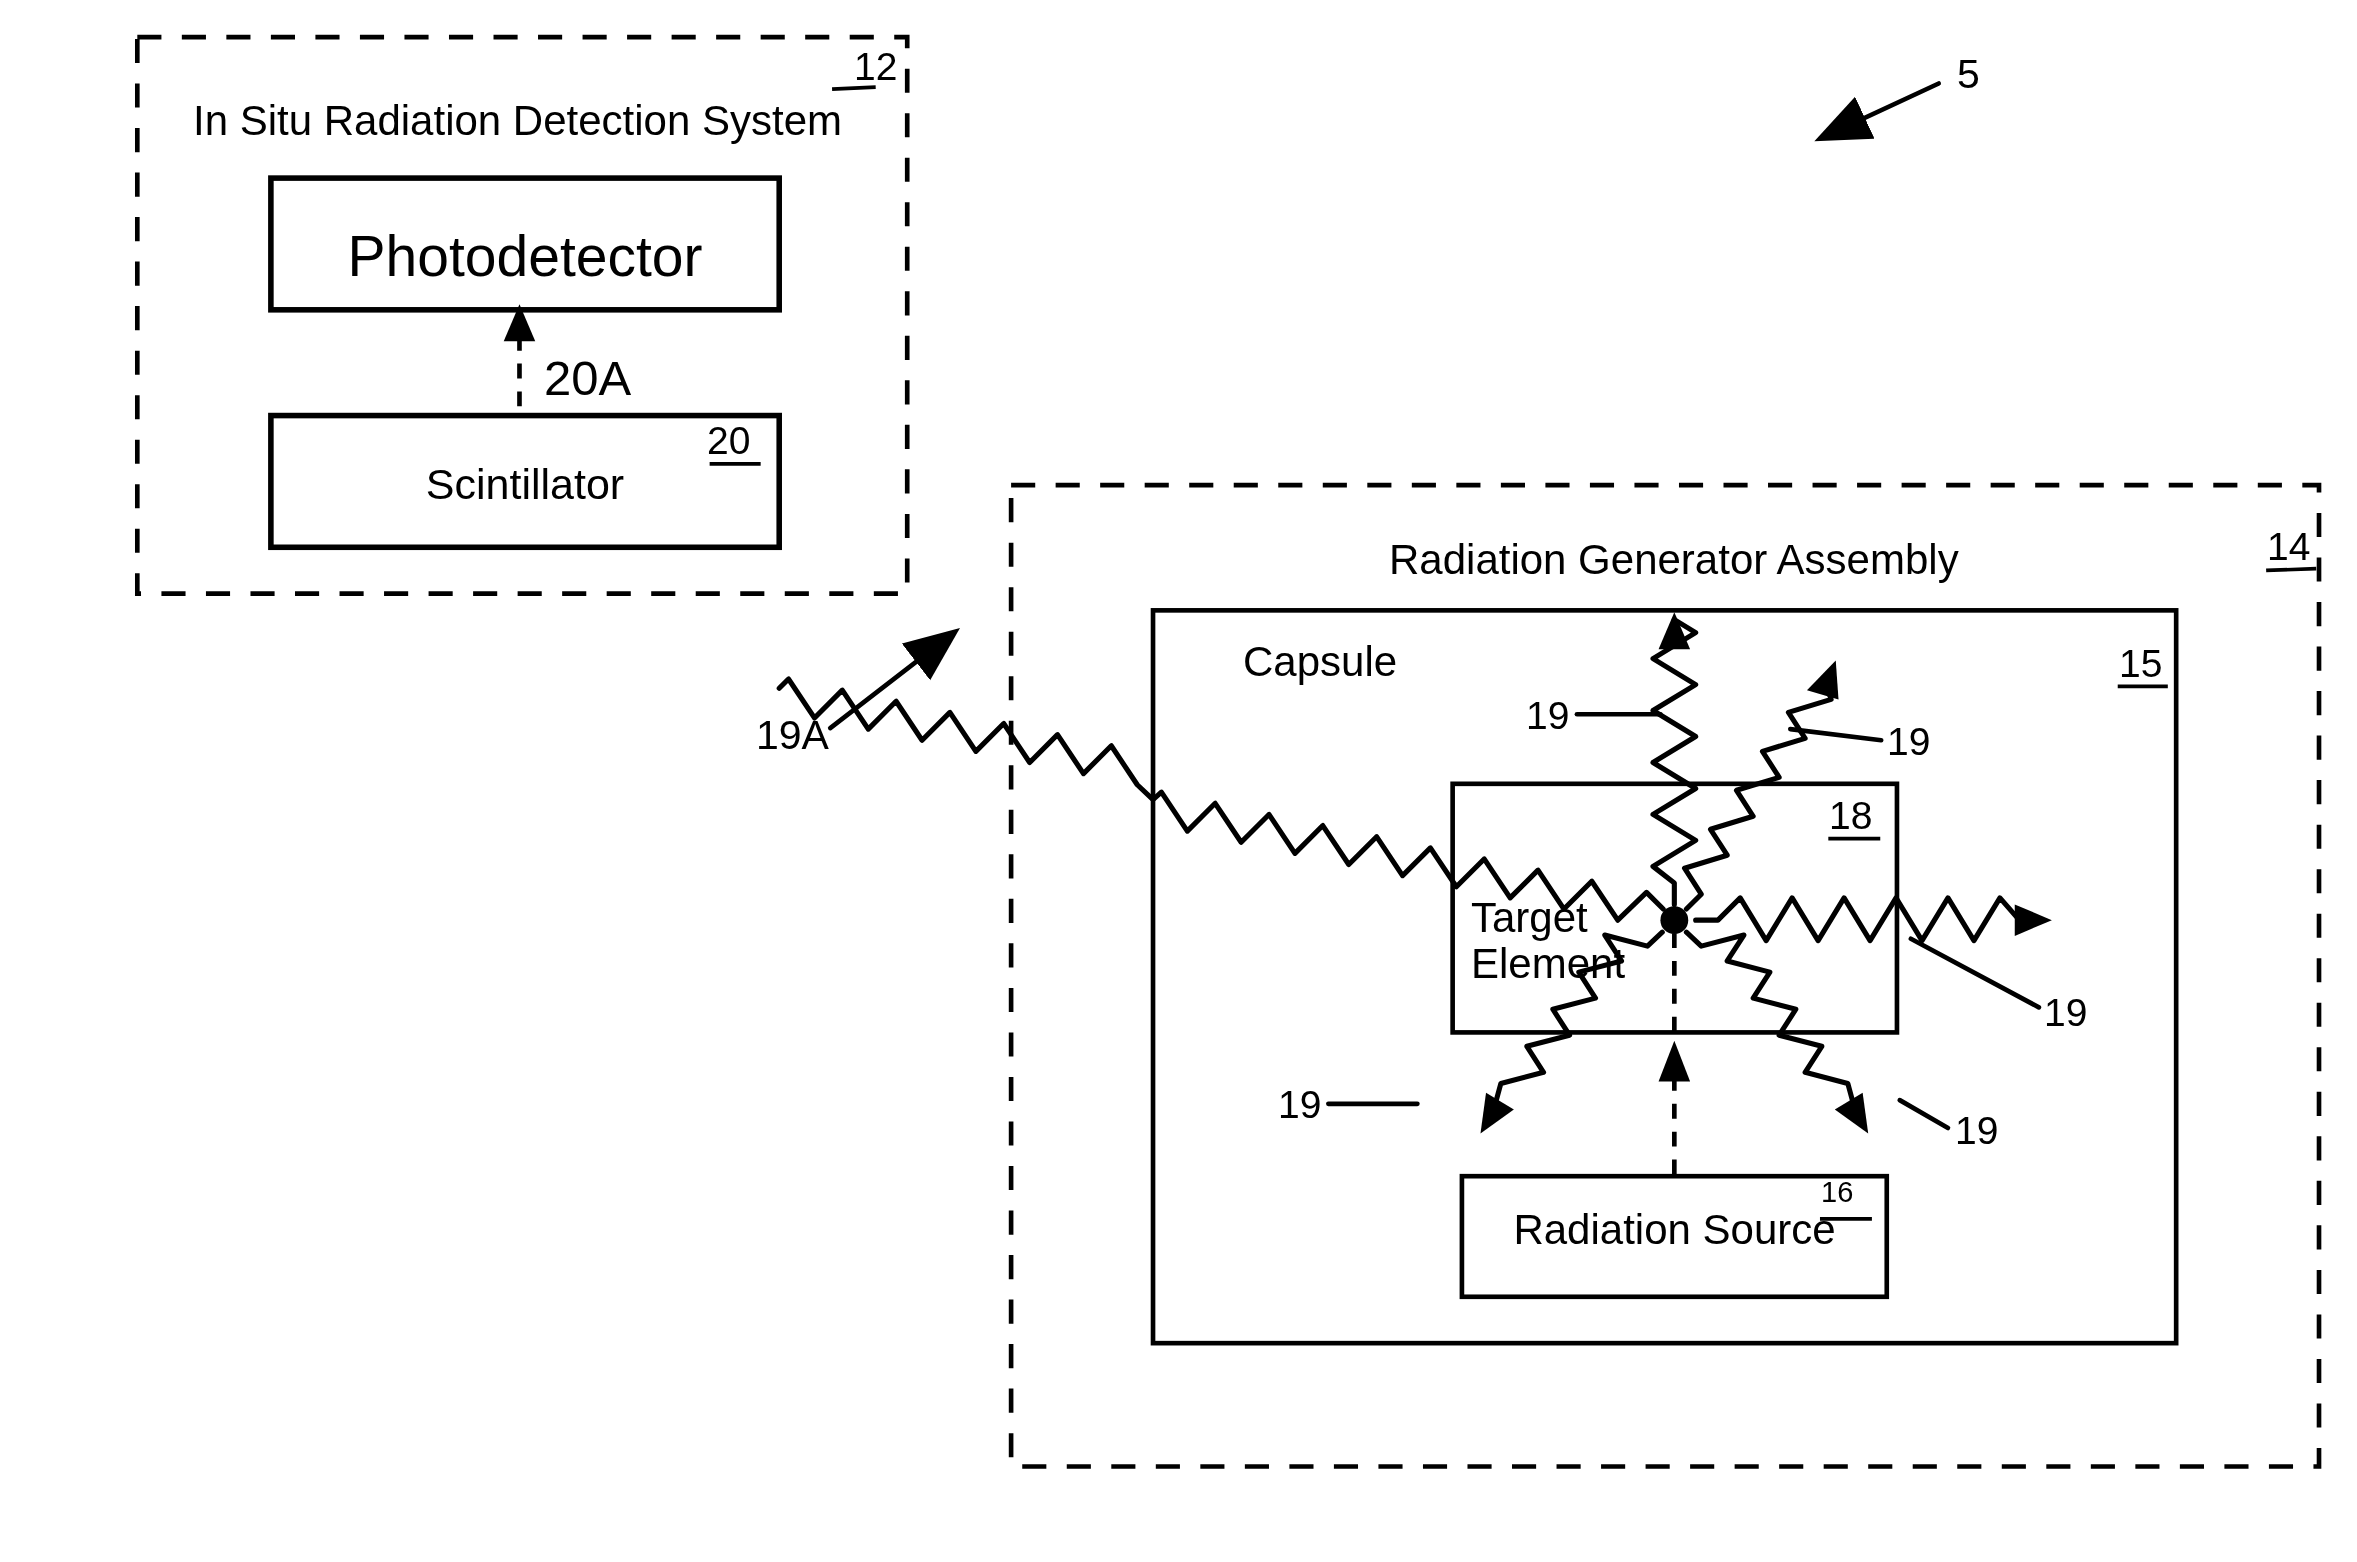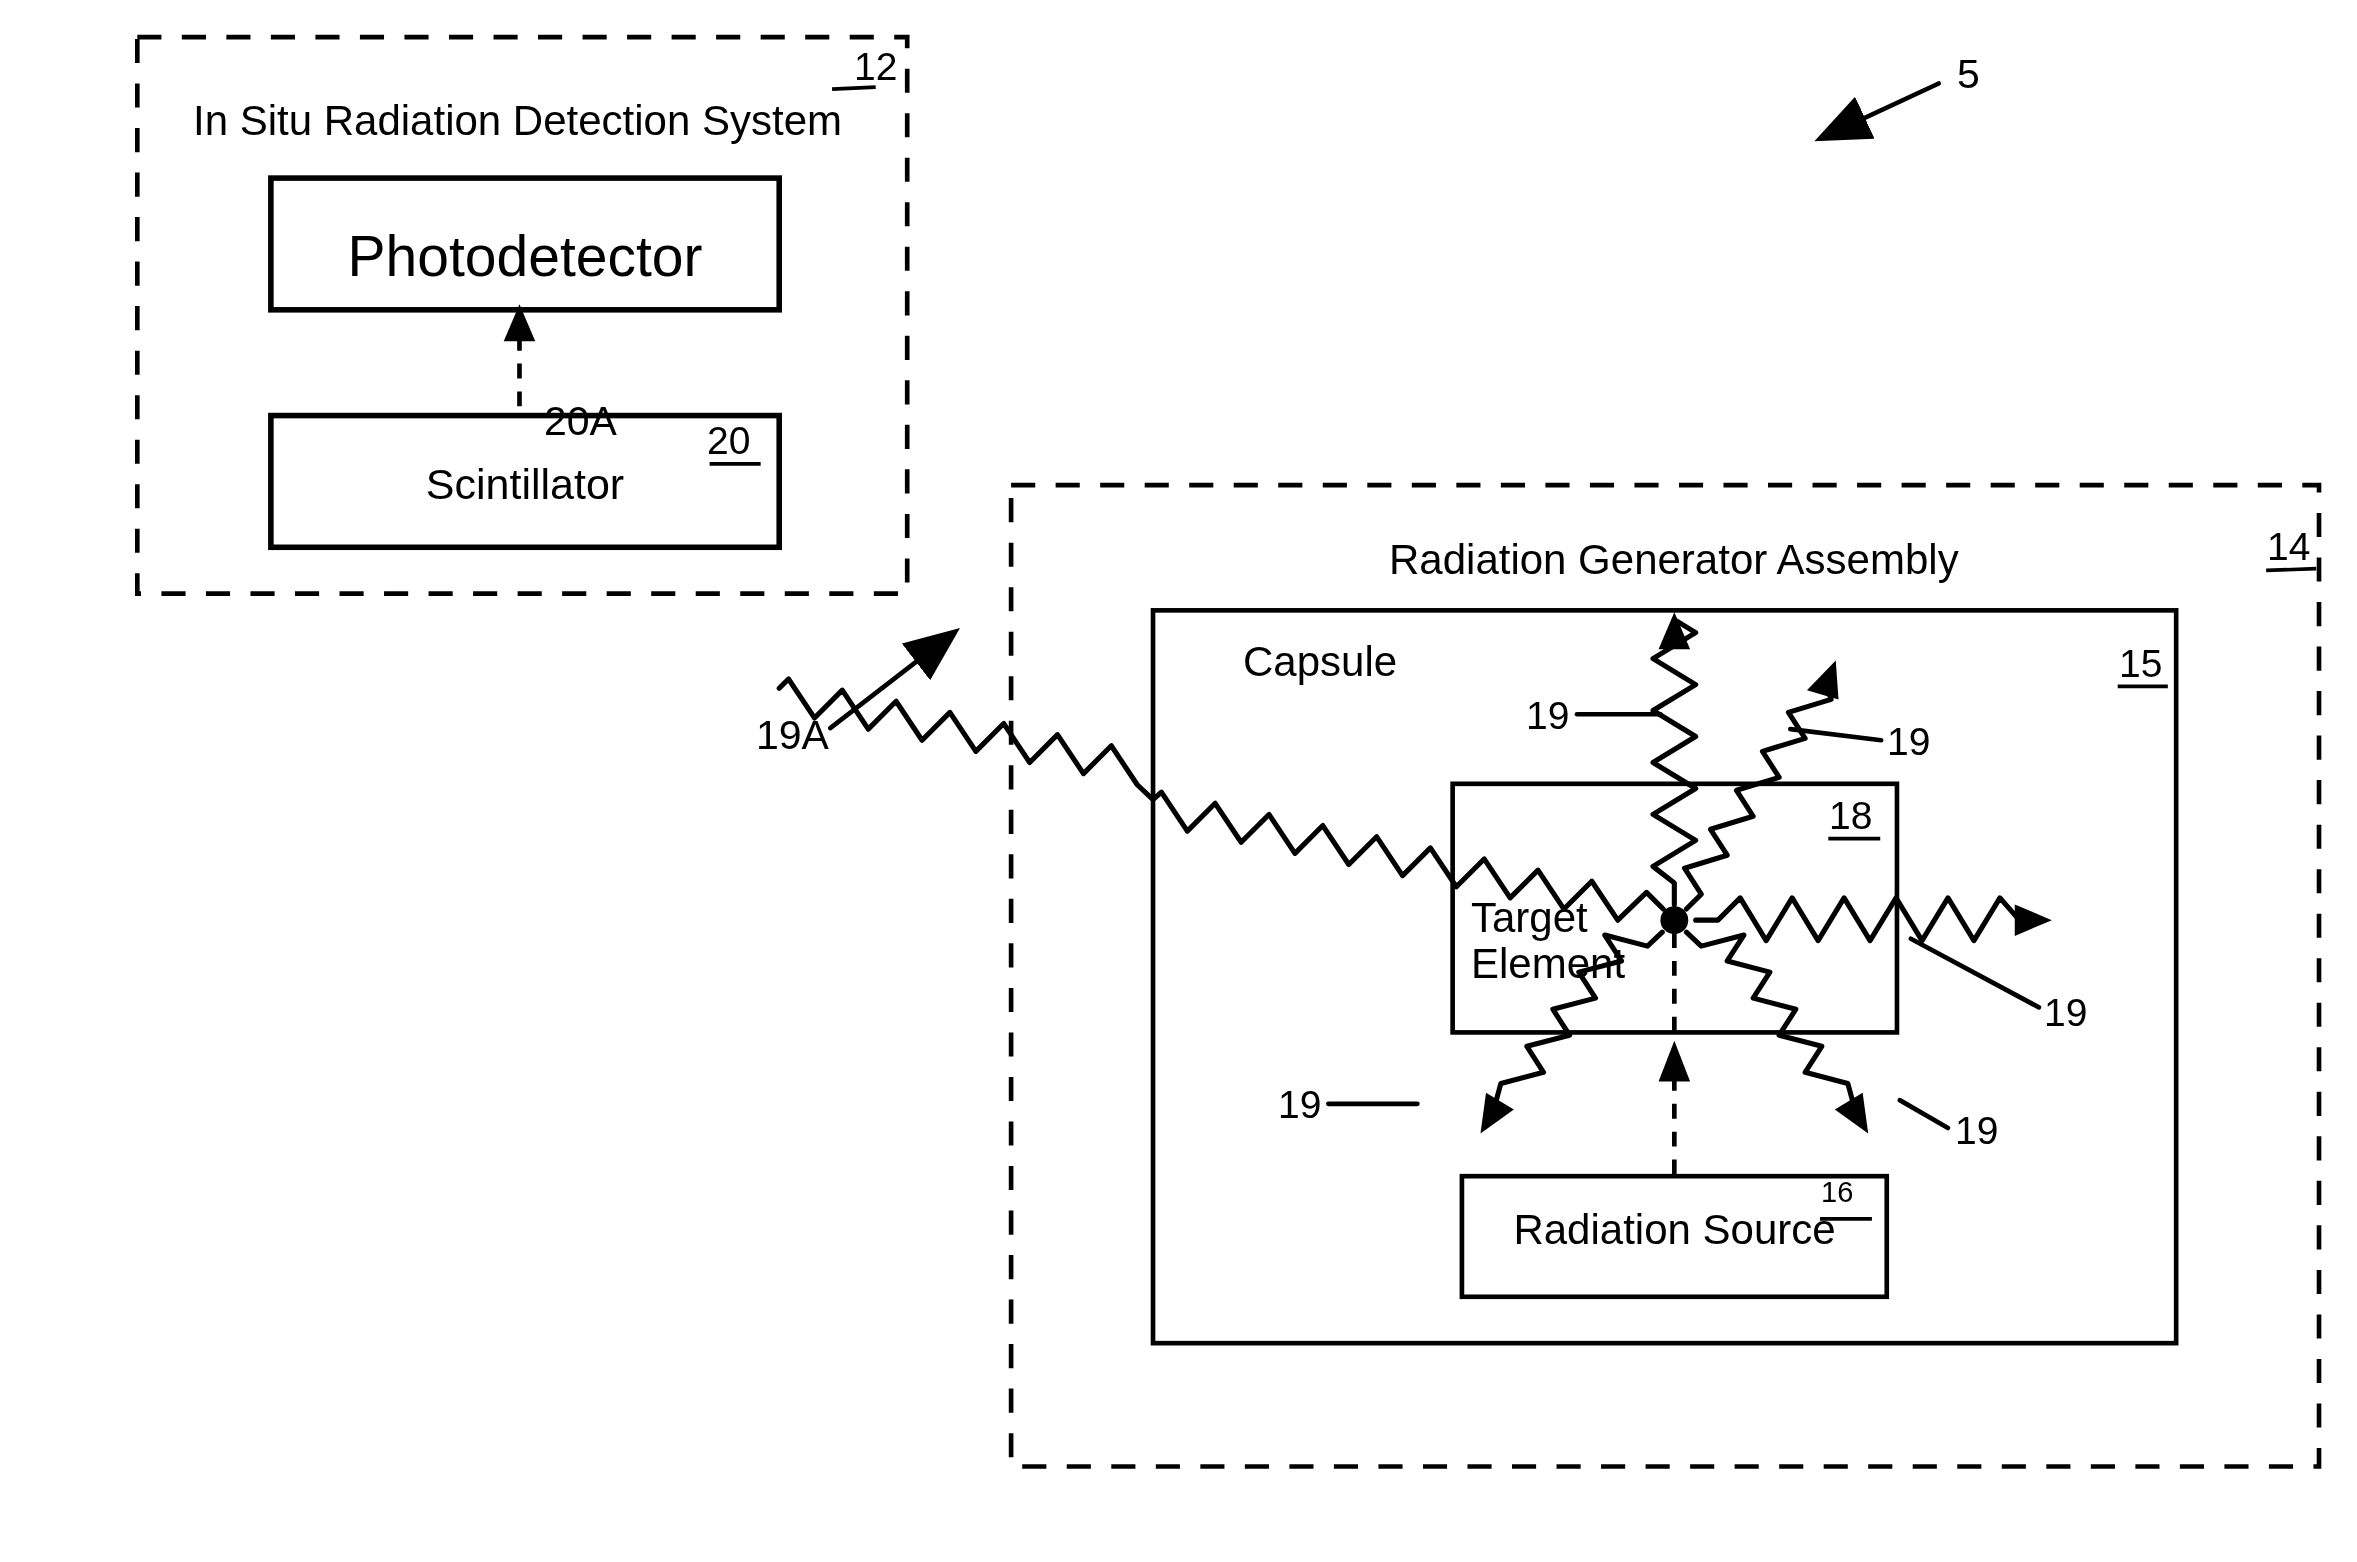--- a/index.html
+++ b/index.html
@@ -212,21 +212,21 @@
   </svg>
 
   <div style="position:absolute; left:1957px; top:51px; font-size:41px;">5</div>
 
   <div style="position:absolute; left:193px; top:97px; font-size:42px; white-space:nowrap;">In Situ Radiation Detection System</div>
 
   <div style="position:absolute; left:830px; top:45px; font-size:39px;margin-left:24px;">12</div>
 
   <div style="position:absolute; left:271px; top:223px; width:508px; text-align:center; font-size:57px;">Photodetector</div>
 
-  <div style="position:absolute; left:544px; top:350px; font-size:41px;margin-top:48px;">20A</div>
+  <div style="position:absolute; left:544px; top:350px; font-size:49px;">20A</div>
 
   <div style="position:absolute; left:271px; top:460px; width:508px; text-align:center; font-size:43px;">Scintillator</div>
 
   <div style="position:absolute; left:707px; top:419px; font-size:39px;">20</div>
 
   <div style="position:absolute; left:756px; top:712px; font-size:41px;">19A</div>
 
   <div style="position:absolute; left:1389px; top:536px; font-size:42px; white-space:nowrap;">Radiation Generator Assembly</div>
 
   <div style="position:absolute; left:2267px; top:525px; font-size:39px;">14</div>

